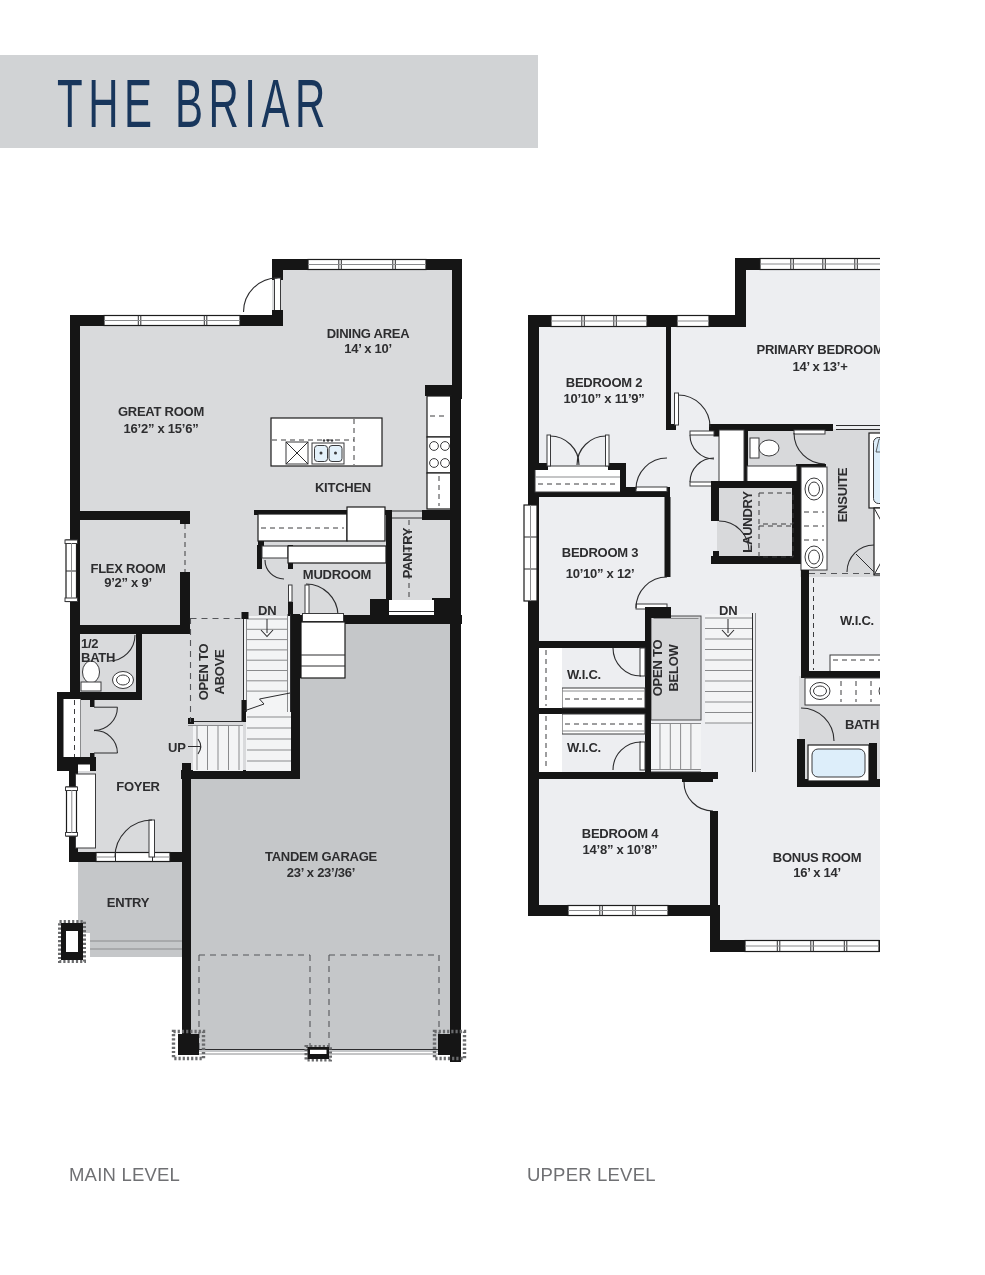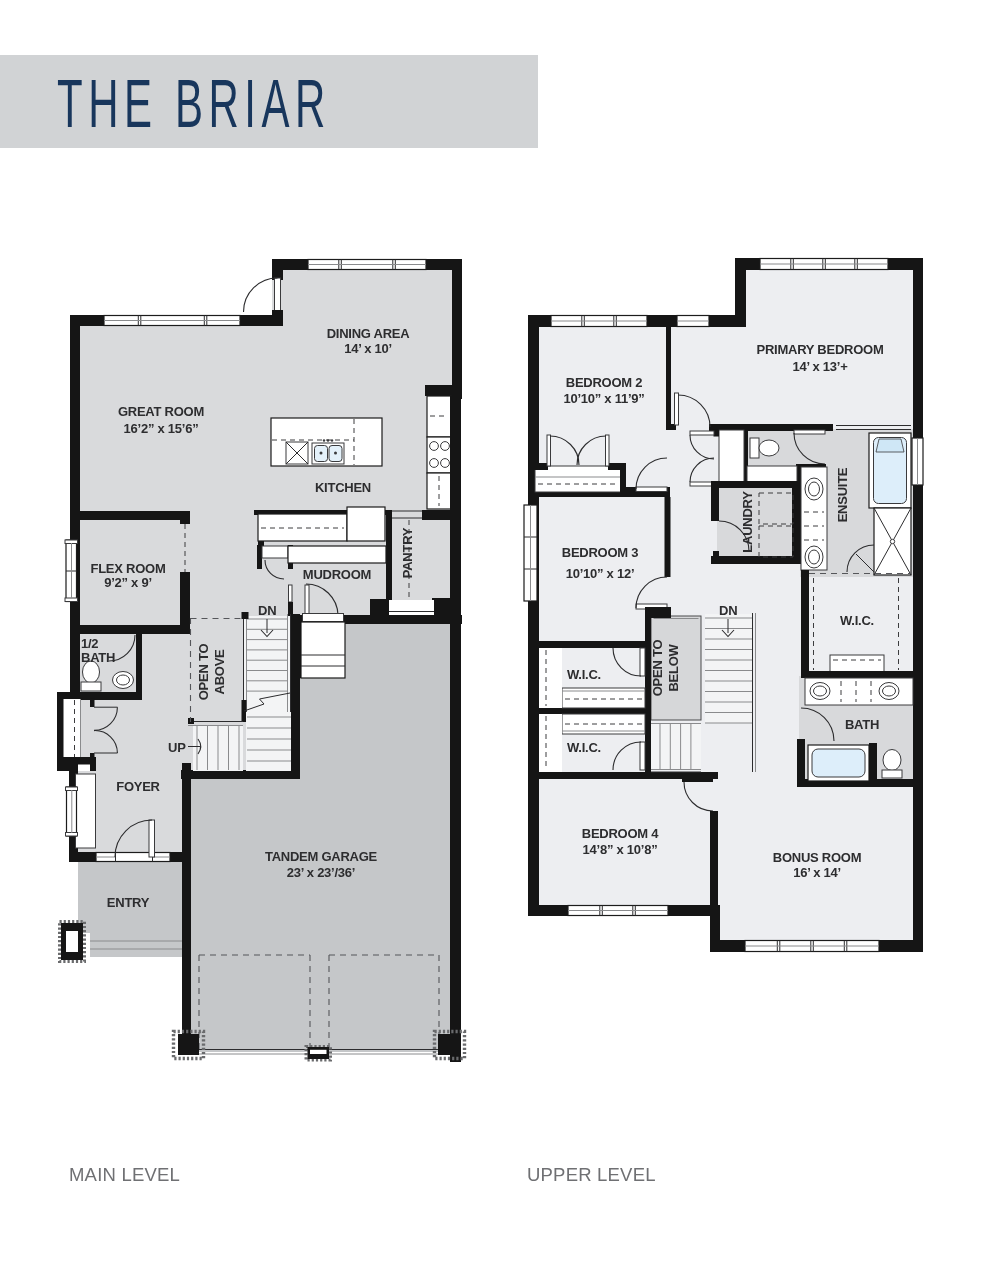--- a/index.html
+++ b/index.html
@@ -1,16 +1,16 @@
 <!DOCTYPE html>
 <html><head>
 <meta charset="utf-8">
 <style>
   html,body{margin:0;padding:0;background:#ffffff;}
-  #page{position:relative;width:985px;height:1275px;background:#ffffff;overflow:hidden;
+  #page{position:relative;width:880px;height:1275px;background:#ffffff;overflow:hidden;
         font-family:"Liberation Sans",sans-serif;}
   svg{position:absolute;left:0;top:0;}
   .w{fill:#151515;}
   .flr{fill:#d9dadc;}
   .uflr{fill:#edeef1;}
   .svc{fill:#d8d9db;}
   .gar{fill:#c5c7c9;}
   .stair{fill:#f3f4f5;}
   .fix{fill:#ffffff;stroke:#1c1c1c;stroke-width:1.2;}
   .fixt{fill:#ffffff;stroke:#3a3a3c;stroke-width:1;}

